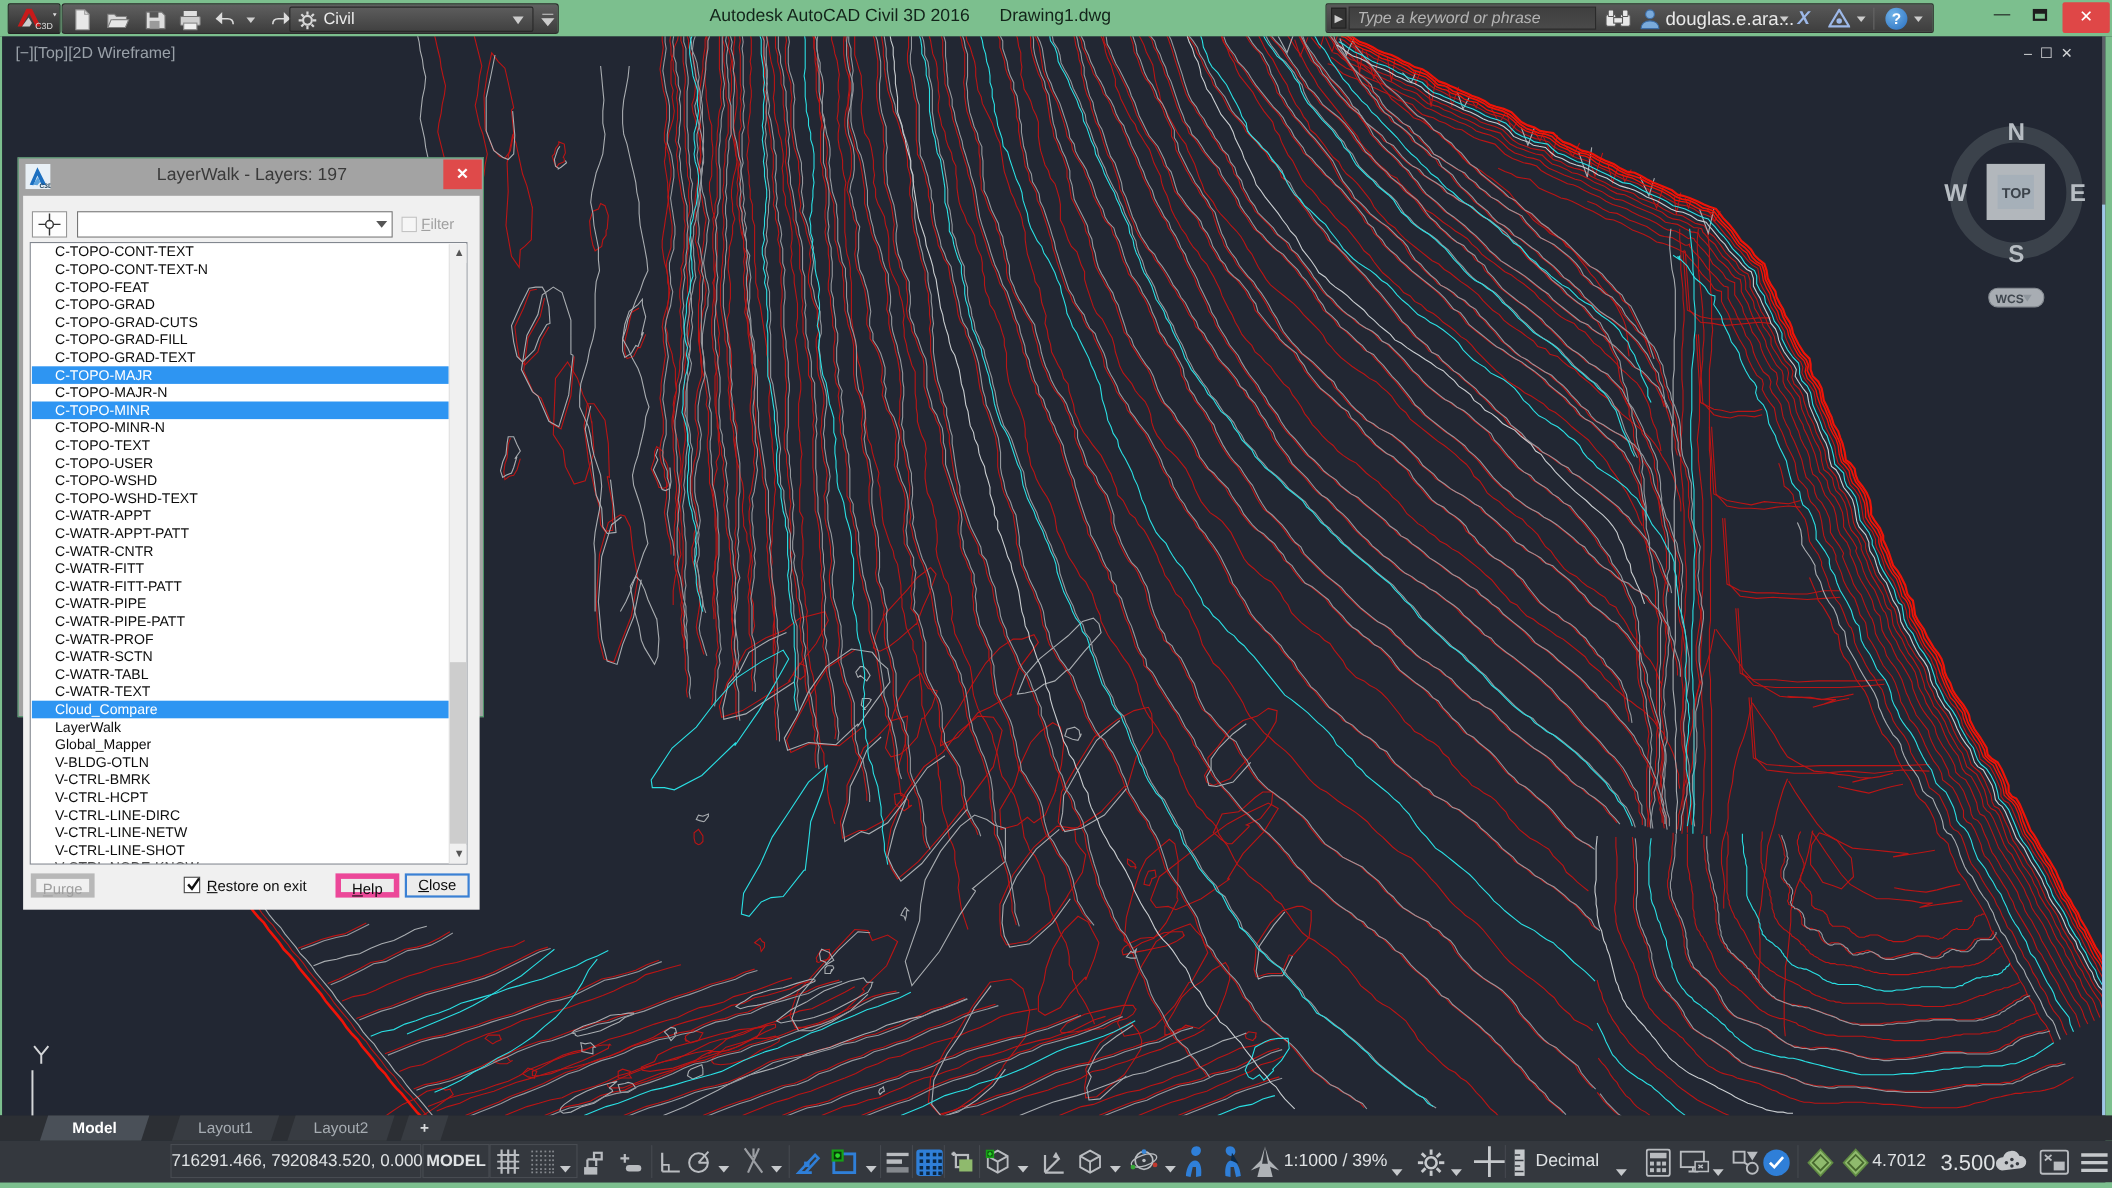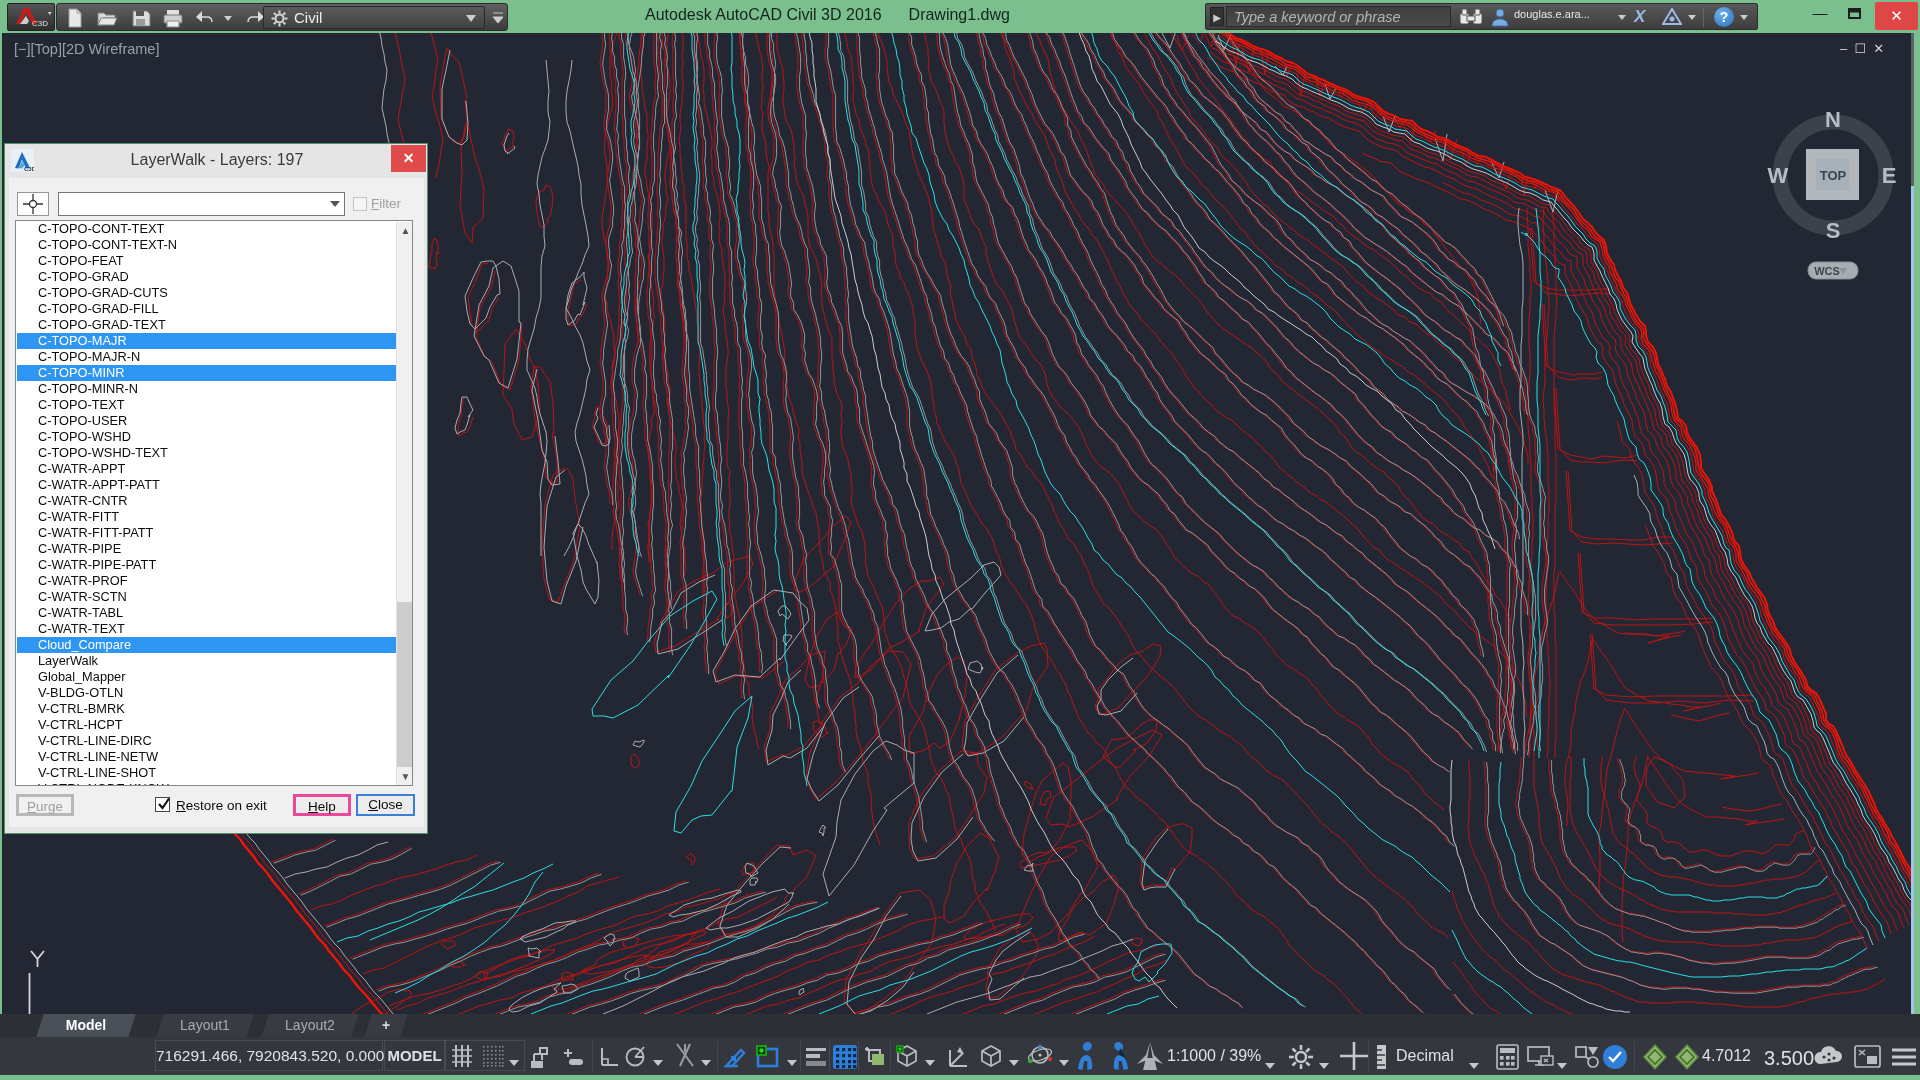--- a/index.html
+++ b/index.html
@@ -17,35 +17,35 @@
 #rightborder{position:absolute;left:1914px;top:33px;width:6px;height:1047px;background:#7cbf8e}
 #grayline{position:absolute;left:1911px;top:33px;width:3px;height:981px;background:#5c6168}
 #scrollline{position:absolute;left:1911px;top:186px;width:3px;height:828px;background:#9fc6e8}
 
 #tabstrip{position:absolute;left:0;top:1014px;width:1920px;height:23px;background:#2c2f34;color:#9aa0a6;font-size:14px}
 .tab{position:absolute;top:0;height:23px;line-height:22px}
 #statusbar{position:absolute;left:0;top:1037px;width:1920px;height:38px;background:#34383e;color:#d3d5d7;font-size:17px}
 .sbox{position:absolute;top:3px;height:31px;border:1px solid #484c52;text-align:center}
 #greenbottom{position:absolute;left:0;top:1075px;width:1920px;height:5px;background:#7cbf8e}
 
-#dlg{position:absolute;left:4px;top:143px;width:424px;height:691px;background:#e5e5e5;border:1px solid #4e946a}
+#dlg{position:absolute;left:16px;top:143px;width:424px;height:509px;background:#a3a3a3;border:1px solid #4e946a}
 #dlgtitle{position:absolute;left:0;top:0;width:424px;height:34px;color:#3a3a3a;font-size:16px;text-align:center;line-height:32px}
 #dlgclose{position:absolute;left:386px;top:1px;width:35px;height:27px;background:#df4a4a;color:#fff;font-size:14px;text-align:center;line-height:27px;font-weight:bold}
 #dlgbody{position:absolute;left:4px;top:34px;width:415px;height:649px;background:#f0f0f0}
 #pickbtn{position:absolute;left:8px;top:14px;width:32px;height:24px;background:#fdfdfd;border:1px solid #969696}
 #combo{position:absolute;left:49px;top:14px;width:287px;height:24px;background:#fff;border:1px solid #767676}
 #fchk{position:absolute;left:344px;top:19px;width:14px;height:14px;background:#f6f6f6;border:1px solid #c3c3c3}
 #flbl{position:absolute;left:362px;top:18px;color:#a0a0a0;font-size:13.5px}
 #list{position:absolute;left:6px;top:42px;width:398px;height:566px;background:#fff;border:1px solid #82878f;font-size:12.8px;color:#0c0c0c;overflow:hidden}
 .row{position:absolute;left:1px;height:16px;line-height:15px;padding-left:21px;width:379px;white-space:nowrap}
 .sel{background:#2e95f2;color:#fff}
 #sbar{position:absolute;left:380px;top:1px;width:17px;height:564px;background:#f0f0f0;border-left:1px solid #e2e2e2}
 .sarr{position:absolute;left:0;width:17px;height:17px;font-size:10px;color:#555;text-align:center;line-height:17px}
 #sthumb{position:absolute;left:0;top:380px;width:17px;height:165px;background:#cdcdcd}
-.btn{position:absolute;height:22px;background:#ececec;border:3px solid #ec4899;font-size:13.5px;color:#0c0c0c;text-align:center;line-height:20px}
+.btn{position:absolute;height:22px;background:#ececec;border:5px solid #ec4899;font-size:13.5px;color:#0c0c0c;text-align:center;line-height:20px}
 u{text-decoration:underline}
 </style></head>
 <body>
 <div id="canvas">
 <svg id="cv" width="1911" height="981" viewBox="0 33 1911 981" style="position:absolute;left:0;top:0">
 <rect x="0" y="33" width="1911" height="981" fill="#222733"></rect>
 <g fill="none" stroke="#bb1515" stroke-width="1">
         <polyline points="1216,35 1220,37 1225,41 1231,45 1237,47 1243,50 1247,53 1253,55 1259,58 1265,60 1270,63 1275,65 1281,68 1287,71 1293,73 1297,77 1303,81 1308,83 1312,85 1317,88 1323,90 1328,92 1332,94 1338,96 1344,99 1349,102 1354,104 1362,106 1368,109 1372,113 1377,118 1384,122 1389,124 1394,126 1400,127 1406,129 1410,133 1415,136 1421,138 1428,142 1433,144 1437,145 1443,147 1448,150 1454,153 1461,156 1468,160 1474,163 1481,165 1487,167 1492,170 1498,173 1503,175 1508,177 1514,181 1520,184 1524,186 1531,187 1538,190 1544,194 1548,195 1553,197 1556,201 1559,204 1563,209 1567,214 1571,218 1575,224 1580,228 1583,232 1587,237 1591,241 1596,244 1597,250 1598,257 1601,263 1604,268 1606,273 1608,279 1612,285 1614,291 1617,296 1620,301 1621,306 1623,311 1626,317 1630,324 1635,329 1637,334 1636,339 1639,345 1643,350 1647,356 1648,361 1649,367 1652,373 1654,378 1656,383 1658,389 1661,395 1664,401 1666,406 1667,414 1669,421 1673,425 1676,429 1678,435 1680,441 1684,445 1688,451 1690,459 1691,465 1692,472 1694,476 1700,483 1703,490 1703,494 1704,498 1708,505 1710,511 1712,518 1715,523 1719,528 1722,535 1725,543 1727,547 1729,549 1731,555 1732,562 1735,569 1740,575 1743,582 1746,588 1749,593 1753,598 1755,603 1758,609 1759,615 1761,620 1763,624 1766,630 1769,635 1772,640 1776,644 1779,650 1781,654 1782,659 1786,667 1791,673 1794,678 1797,684 1798,690 1802,693 1807,697 1811,704 1814,711 1817,718 1817,724 1820,728 1824,730 1827,735 1830,742 1833,749 1835,754 1837,759 1840,763 1843,768 1846,774 1850,780 1854,785 1857,791 1860,796 1862,801 1865,807 1867,812 1870,817 1873,822 1876,827 1880,834 1882,839 1885,844 1888,849 1890,853 1893,859 1896,865 1900,871 1903,876 1905,881 1908,886 1912,894 1917,899 1919,903 1921,909 1924,916"></polyline>
         <polyline points="1212,44 1215,46 1220,50 1226,54 1232,56 1238,59 1243,62 1248,64 1255,67 1261,69 1266,72 1271,74 1276,77 1283,79 1288,82 1293,86 1298,90 1304,92 1308,94 1313,96 1319,99 1324,101 1328,103 1334,105 1340,108 1344,111 1350,113 1357,115 1364,118 1368,122 1373,127 1379,131 1385,133 1390,135 1396,136 1402,137 1406,141 1410,145 1417,147 1423,151 1429,153 1434,154 1439,156 1444,160 1450,163 1457,166 1464,170 1470,172 1477,174 1483,176 1488,180 1494,182 1499,184 1504,186 1510,190 1516,193 1520,195 1527,196 1534,200 1539,203 1543,204 1547,205 1549,208 1551,211 1556,215 1560,220 1563,224 1567,230 1572,235 1576,238 1579,244 1583,247 1587,249 1589,255 1589,261 1592,267 1595,272 1597,278 1599,283 1603,289 1605,295 1608,300 1611,306 1612,311 1614,315 1617,321 1621,328 1626,333 1628,338 1627,343 1629,349 1634,354 1637,360 1638,365 1640,371 1642,377 1645,382 1647,386 1649,393 1652,399 1655,405 1657,410 1658,418 1660,425 1663,428 1667,433 1669,439 1670,444 1675,449 1678,455 1681,463 1682,469 1683,475 1685,480 1690,487 1694,494 1694,498 1695,502 1698,509 1701,516 1703,522 1706,527 1710,532 1713,539 1716,547 1718,551 1720,553 1722,559 1723,566 1726,573 1730,579 1733,586 1737,592 1740,597 1744,602 1747,607 1749,613 1750,619 1752,624 1755,629 1757,635 1760,640 1763,644 1767,649 1770,654 1772,659 1774,664 1778,672 1782,678 1786,683 1788,689 1790,695 1793,698 1798,702 1802,709 1805,716 1808,723 1809,729 1811,733 1815,735 1818,740 1821,747 1824,753 1826,759 1828,764 1831,768 1834,773 1838,779 1841,785 1845,790 1848,796 1851,801 1853,806 1856,812 1858,817 1861,822 1864,826 1868,832 1871,839 1873,844 1876,849 1879,854 1882,858 1884,863 1888,870 1891,876 1894,881 1897,886 1899,891 1903,898 1908,904 1910,908 1912,914 1915,921"></polyline>
         <polyline points="1210,48 1214,49 1218,53 1224,57 1231,60 1236,62 1241,65 1246,68 1253,70 1259,73 1264,75 1269,78 1274,81 1281,83 1286,85 1291,90 1296,94 1302,96 1306,97 1311,100 1317,102 1322,105 1326,107 1332,109 1338,112 1343,115 1348,117 1355,119 1362,121 1366,126 1371,131 1377,134 1383,136 1388,138 1394,140 1400,141 1404,145 1409,149 1415,151 1422,154 1427,157 1432,158 1437,160 1443,163 1448,166 1456,169 1462,173 1468,176 1475,177 1481,180 1487,183 1492,186 1497,188 1502,190 1509,193 1514,197 1519,199 1525,200 1532,203 1538,207 1541,207 1545,208 1546,211 1548,213 1552,218 1557,222 1560,227 1564,233 1569,237 1572,241 1576,246 1579,249 1584,251 1585,257 1585,263 1589,269 1592,274 1593,280 1596,285 1599,291 1601,297 1605,302 1608,307 1608,313 1610,317 1614,323 1618,330 1623,335 1624,339 1623,345 1626,350 1630,356 1634,361 1635,367 1636,372 1639,379 1641,384 1643,388 1645,394 1648,401 1651,406 1653,411 1654,419 1656,427 1660,430 1664,435 1665,441 1667,446 1671,450 1675,457 1677,464 1678,471 1679,477 1681,482 1687,489 1690,496 1690,499 1692,504 1695,510 1697,517 1700,524 1703,529 1706,534 1710,541 1712,549 1714,553 1717,555 1718,561 1719,568 1722,574 1727,581 1730,588 1733,594 1737,599 1740,604 1743,609 1745,615 1747,621 1748,626 1751,631 1754,637 1756,642 1760,646 1763,651 1766,656 1768,661 1770,666 1774,673 1778,680 1782,685 1784,691 1786,697 1790,700 1795,704 1798,710 1802,718 1804,725 1805,731 1808,735 1812,737 1815,741 1818,749 1820,755 1822,761 1824,766 1828,770 1831,775 1834,781 1837,787 1841,792 1845,798 1847,803 1850,808 1852,814 1855,819 1858,824 1861,828 1864,834 1867,841 1870,846 1872,851 1876,856 1878,860 1881,865 1884,872 1887,878 1891,883 1893,888 1896,893 1900,900 1904,906 1907,910 1909,916 1911,922"></polyline>
@@ -515,21 +515,21 @@
           <rect x="15" y="6" width="9" height="11" rx="2"></rect>
           <rect x="9" y="9" width="8" height="5"></rect>
           <rect x="4" y="2" width="5" height="6" rx="1"></rect>
           <rect x="17" y="2" width="5" height="6" rx="1"></rect>
         </g>
       </svg>
       <svg style="position:absolute;left:284px;top:3px" width="20" height="20">
         <circle cx="10" cy="6" r="4" fill="#7aabdc" stroke="#3c6ea8"></circle>
         <path d="M2 19c0-5 4-7 8-7s8 2 8 7z" fill="#7aabdc" stroke="#3c6ea8"></path>
       </svg>
-      <span style="position:absolute;left:308px;top:4px;color:#e8e8e8;font-size:11px">douglas.e.ara...</span>
+      <span style="position:absolute;left:308px;top:4px;color:#e8e8e8;font-size:17px">douglas.e.ara...</span>
       <div style="position:absolute;left:412px;top:11px;width:0;height:0;border:4px solid transparent;border-top:5px solid #ccc"></div>
       <span style="position:absolute;left:428px;top:3px;color:#9db8e8;font-size:17px;font-weight:bold;font-style:italic">X</span>
       <svg style="position:absolute;left:456px;top:4px" width="20" height="18">
         <path d="M10 1L19 16H1z" fill="none" stroke="#9db8e8" stroke-width="2"></path>
         <circle cx="10" cy="11" r="2.5" fill="#9db8e8"></circle>
       </svg>
       <div style="position:absolute;left:482px;top:11px;width:0;height:0;border:4px solid transparent;border-top:5px solid #ccc"></div>
       <div style="position:absolute;left:497px;top:3px;width:1px;height:20px;background:#666"></div>
       <div style="position:absolute;left:508px;top:3px;width:20px;height:20px;border-radius:10px;background:radial-gradient(circle at 35% 30%,#6fb2e8,#2a6fc0);color:#fff;font-size:14px;font-weight:bold;text-align:center;line-height:20px">?</div>
       <div style="position:absolute;left:534px;top:11px;width:0;height:0;border:4px solid transparent;border-top:5px solid #ccc"></div>

